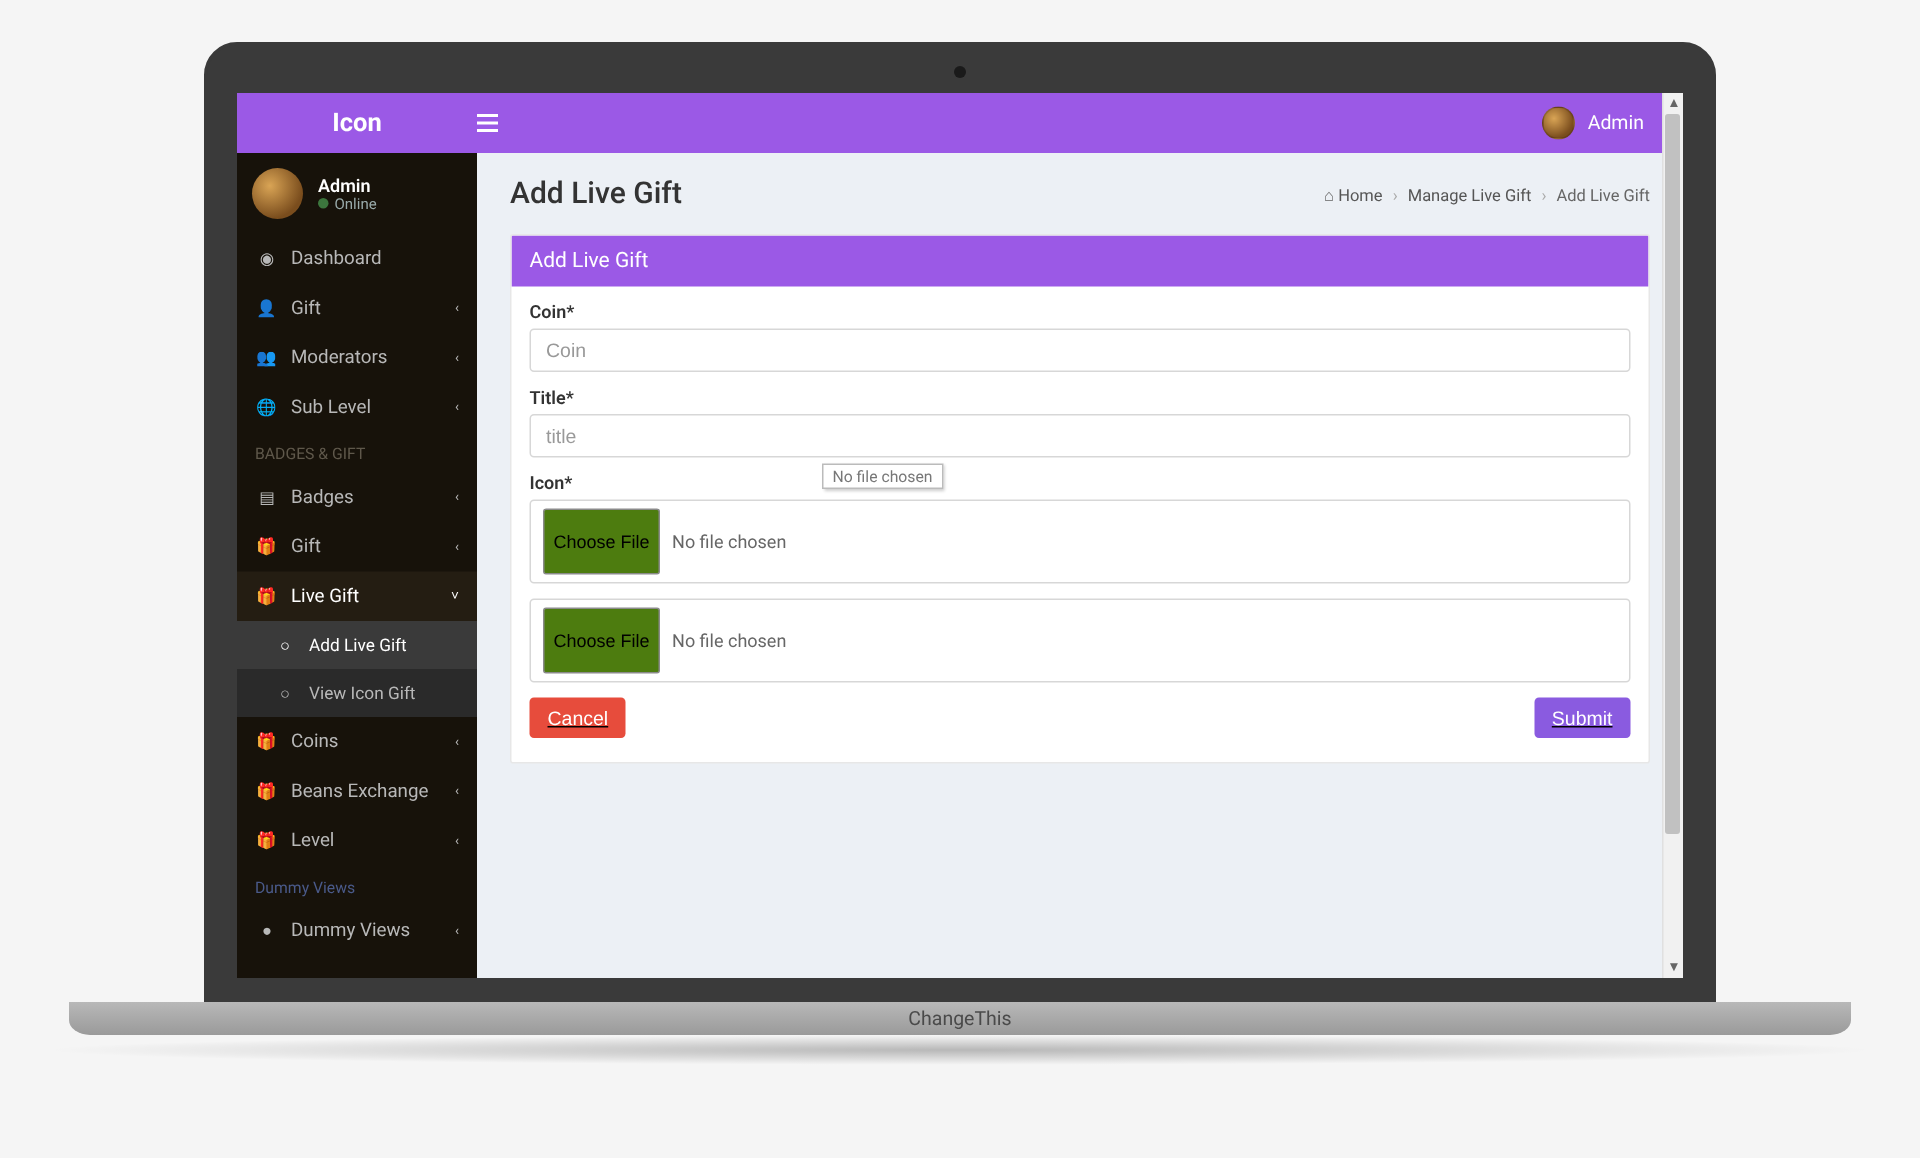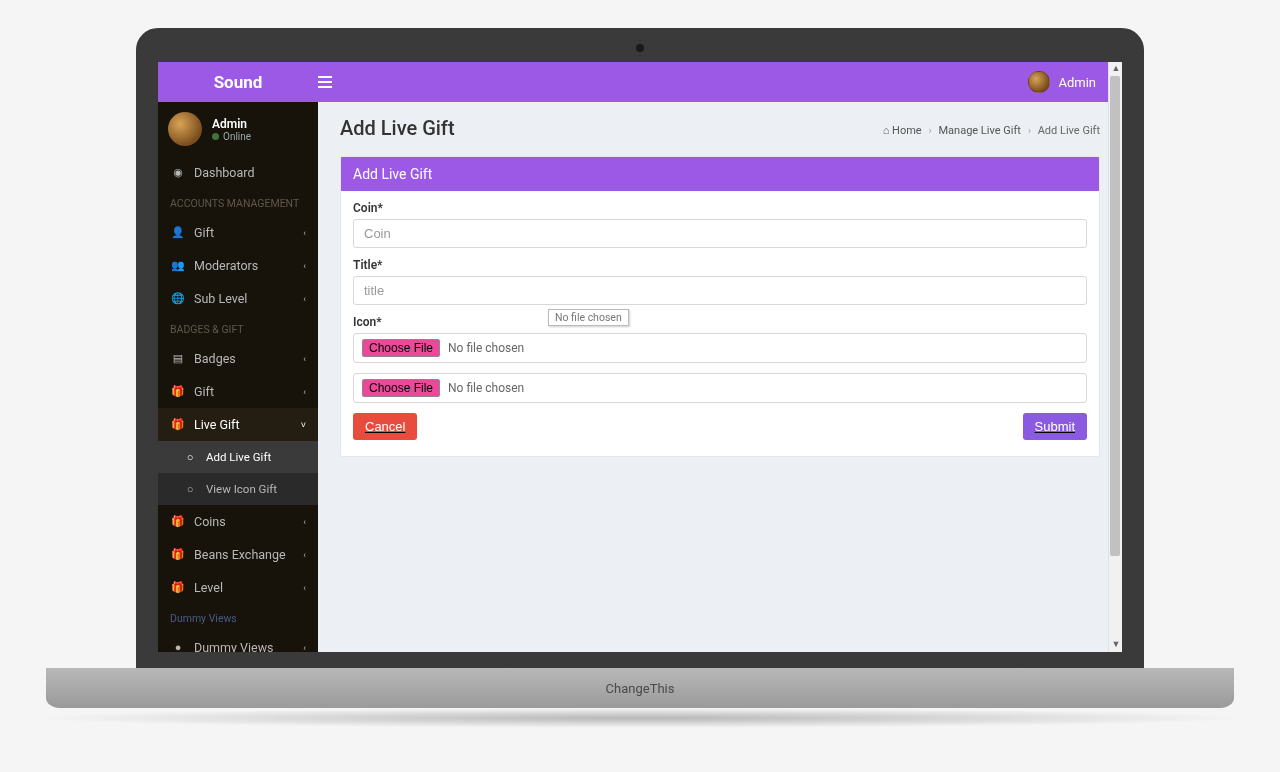--- a/index.html
+++ b/index.html
@@ -145,37 +145,37 @@
     width:100%; padding:6px 10px; font-size:13px;
     border:1px solid #d7d7d7; border-radius:3px;
     background:#fff; color:#555;
   }
   .form-control::placeholder{color:#999;}
   .file-wrap {
     border:1px solid #d7d7d7; border-radius:3px; padding:5px 8px;
     display:flex; align-items:center; gap:8px; font-size:12px; color:#666;
   }
   .file-btn {
-    font-size:12px; padding:1px 6px; border:1px solid #8a8a8a;
-    background:#ec4899; border-radius:2px; cursor:pointer;
+    font-size:12px; padding:14px 6px; border:1px solid #8a8a8a;
+    background:#4d7c0f; border-radius:2px; cursor:pointer;
   }
   .btn { padding:6px 12px; font-size:13px; border:none; border-radius:3px; cursor:pointer; color:#fff;}
   .btn-danger{ background:#e74c3c;}
   .btn-primary{ background:#8a5be0;}
   .btn-row{ display:flex; justify-content:space-between; margin-top:6px;text-decoration:underline;}
   .tooltip-float {
     position:absolute;
     border:1px solid #bbb; background:#fff;
     font-size:10.5px; color:#777;
     padding:1px 6px;
     box-shadow:1px 1px 2px rgba(0,0,0,0.2);
   }
   
   .laptop-base {
-    height:40px;
+    height:22px;
     background:linear-gradient(#b8b8b8,#9a9a9a);
     margin:0 -90px;
     border-radius:0 0 14px 14px / 0 0 10px 10px;
     position:relative;
     display:flex; align-items:center; justify-content:center;
     color:#4a4a4a; font-size:13px;
   }
   .laptop-shadow{
     height:20px; margin:0 -110px;
     background:radial-gradient(ellipse at center, rgba(0,0,0,0.25), rgba(0,0,0,0) 70%);
@@ -184,21 +184,21 @@
 </style>
 </head>
 <body>
 
 <div class="laptop">
   <div class="screen-bezel">
     <div class="camera"></div>
     <div class="screen">
 
       <div class="topbar">
-        <div class="brand">Sound</div>
+        <div class="brand">Icon</div>
         <div class="hamburger">
           <svg width="14" height="12" viewBox="0 0 14 12">
               <path d="M0 1h14M0 6h14M0 11h14" stroke="#fff" stroke-width="2"></path>
             </svg>
         </div>
         <div class="spacer"></div>
         <div class="user-top">
           <span class="avatar-sm"></span>
           <span>Admin</span>
         </div>
@@ -213,21 +213,20 @@
               <div class="name">Admin</div>
               <div class="status"><span class="status-dot"></span><span>Online</span></div>
             </div>
           </div>
 
           <div class="nav-item">
             <span class="ic">◉</span>
             <span>Dashboard</span>
           </div>
 
-          <div class="nav-header">ACCOUNTS MANAGEMENT</div>
           <div class="nav-item">
               <span class="ic">👤</span>
               <span>Gift</span>
               <span class="chev">‹</span>
             </div>
           <div class="nav-item">
               <span class="ic">👥</span>
               <span>Moderators</span>
               <span class="chev">‹</span>
             </div>

